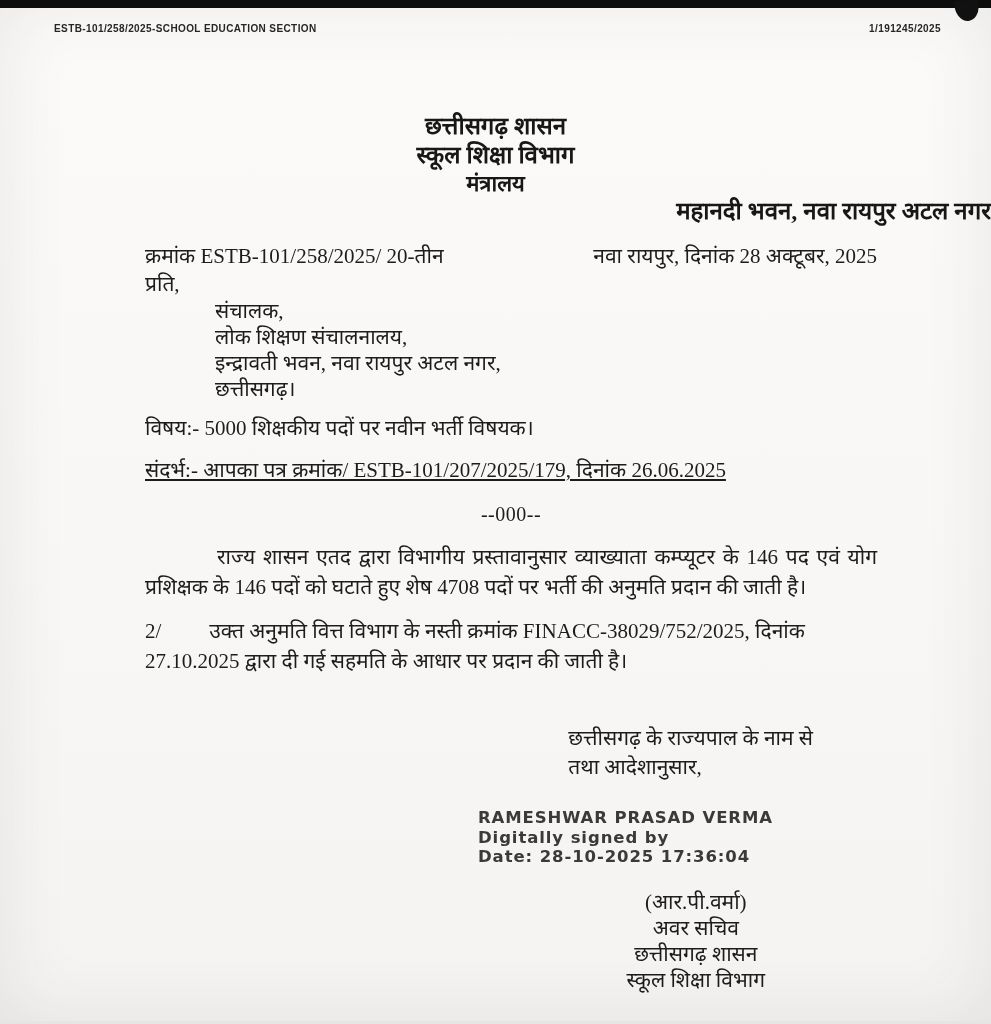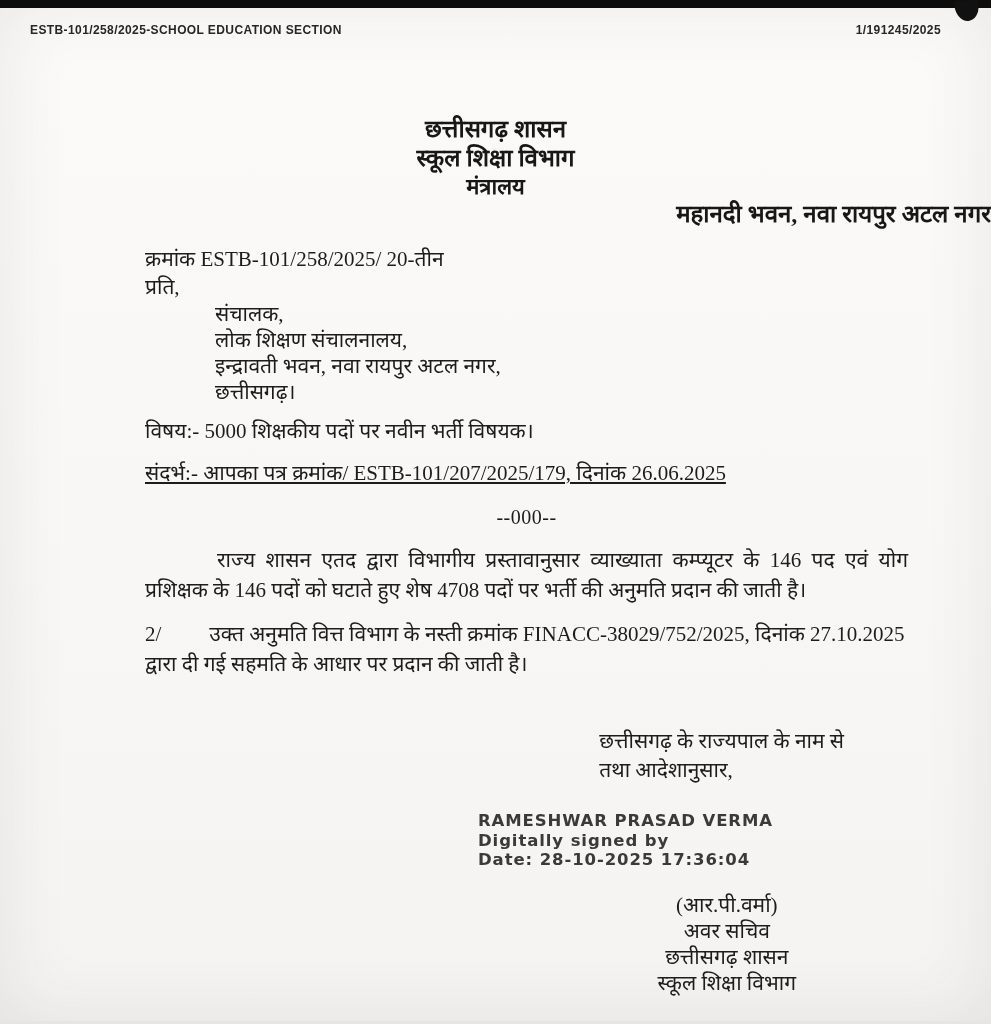--- a/index.html
+++ b/index.html
@@ -27,39 +27,39 @@
     position: absolute;
     right: 12px; top: 0;
     width: 24px; height: 21px;
     background: #111;
     border-radius: 0 0 55% 60% / 0 0 80% 90%;
     transform: rotate(-6deg);
   }
   .file-header {
     display: flex;
     justify-content: space-between;
-    padding: 15px 50px 0 30px;
+    padding: 15px 50px 0 54px;
     font-family: "Liberation Sans", "DejaVu Sans", sans-serif;
-    font-size: 12px;
+    font-size: 10px;
     font-weight: bold;
     letter-spacing: 0.4px;
     color: #262626;
     align-items: flex-end;
   }
   .letterhead {
     margin-top: 78px;
     text-align: center;
     font-weight: bold;
     color: #171717;
   }
   .letterhead .lh1, .letterhead .lh2 { font-size: 24px; line-height: 29px; }
   .letterhead .lh3 { font-size: 22px; line-height: 27px; }
   .letterhead .lh4 { font-size: 24px; line-height: 28px; text-align: right; }
   .content {
-    padding: 0 83px 0 145px;
+    padding: 0 114px 0 145px;
     font-size: 21px;
   }
   .ref-row {
     margin-top: 17px;
     display: flex;
     justify-content: space-between;
     line-height: 28px;
   }
   .salutation { line-height: 28px; font-family: Liberation Serif, serif; }
   .addressee { margin-left: 70px; line-height: 26px; }
@@ -126,20 +126,21 @@
     <div class="lh1">छत्तीसगढ़ शासन</div>
     <div class="lh2">स्कूल शिक्षा विभाग</div>
     <div class="lh3">मंत्रालय</div>
     <div class="lh4">महानदी भवन, नवा रायपुर अटल नगर</div>
   </div>
 
   <div class="content">
 
     <div class="ref-row">
       <span>क्रमांक ESTB-101/258/2025/ 20-तीन</span>
+      <span>नवा रायपुर, दिनांक 28 अक्टूबर, 2025</span>
     </div>
 
     <div class="salutation">प्रति,</div>
 
     <div class="addressee">
       <div>संचालक,</div>
       <div>लोक शिक्षण संचालनालय,</div>
       <div>इन्द्रावती भवन, नवा रायपुर अटल नगर,</div>
       <div>छत्तीसगढ़।</div>
     </div>

